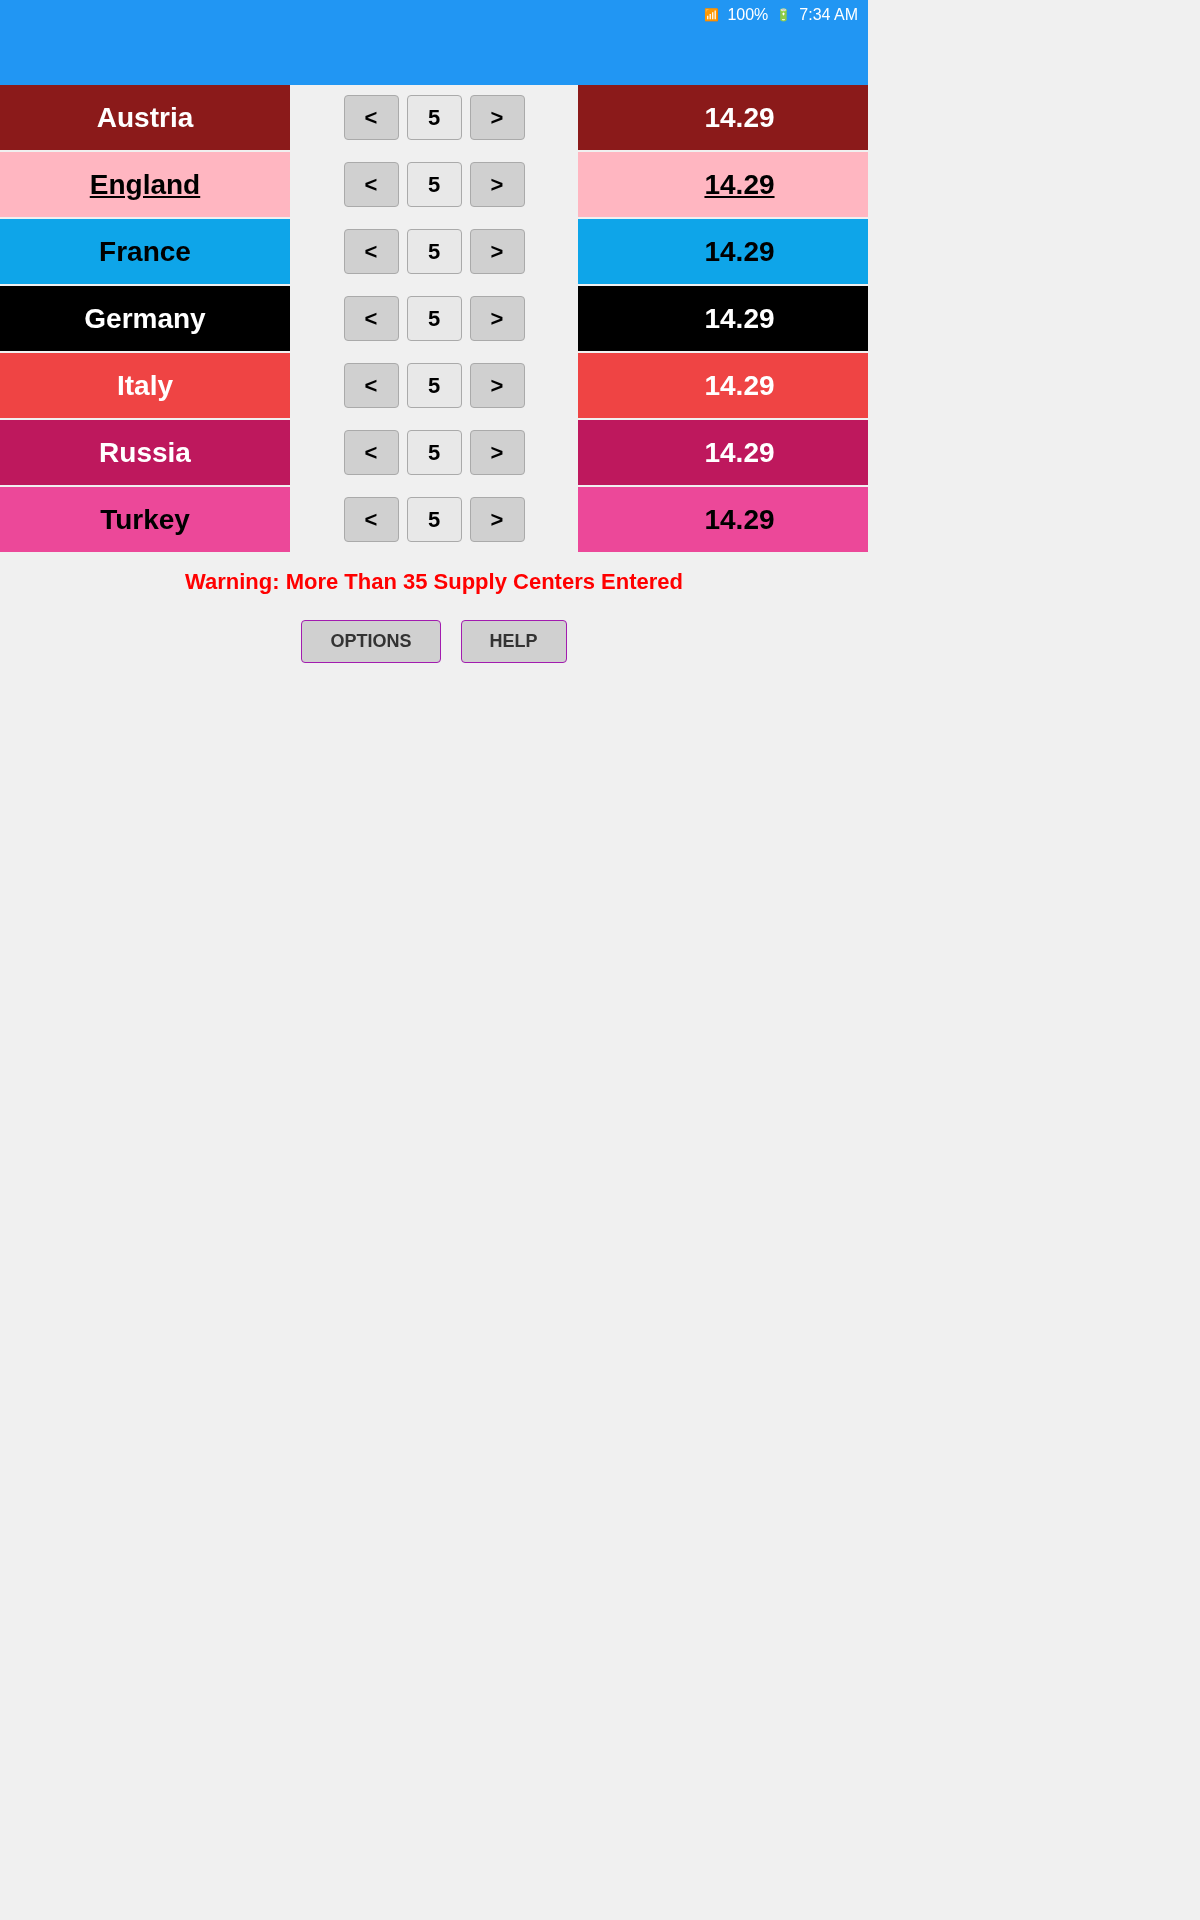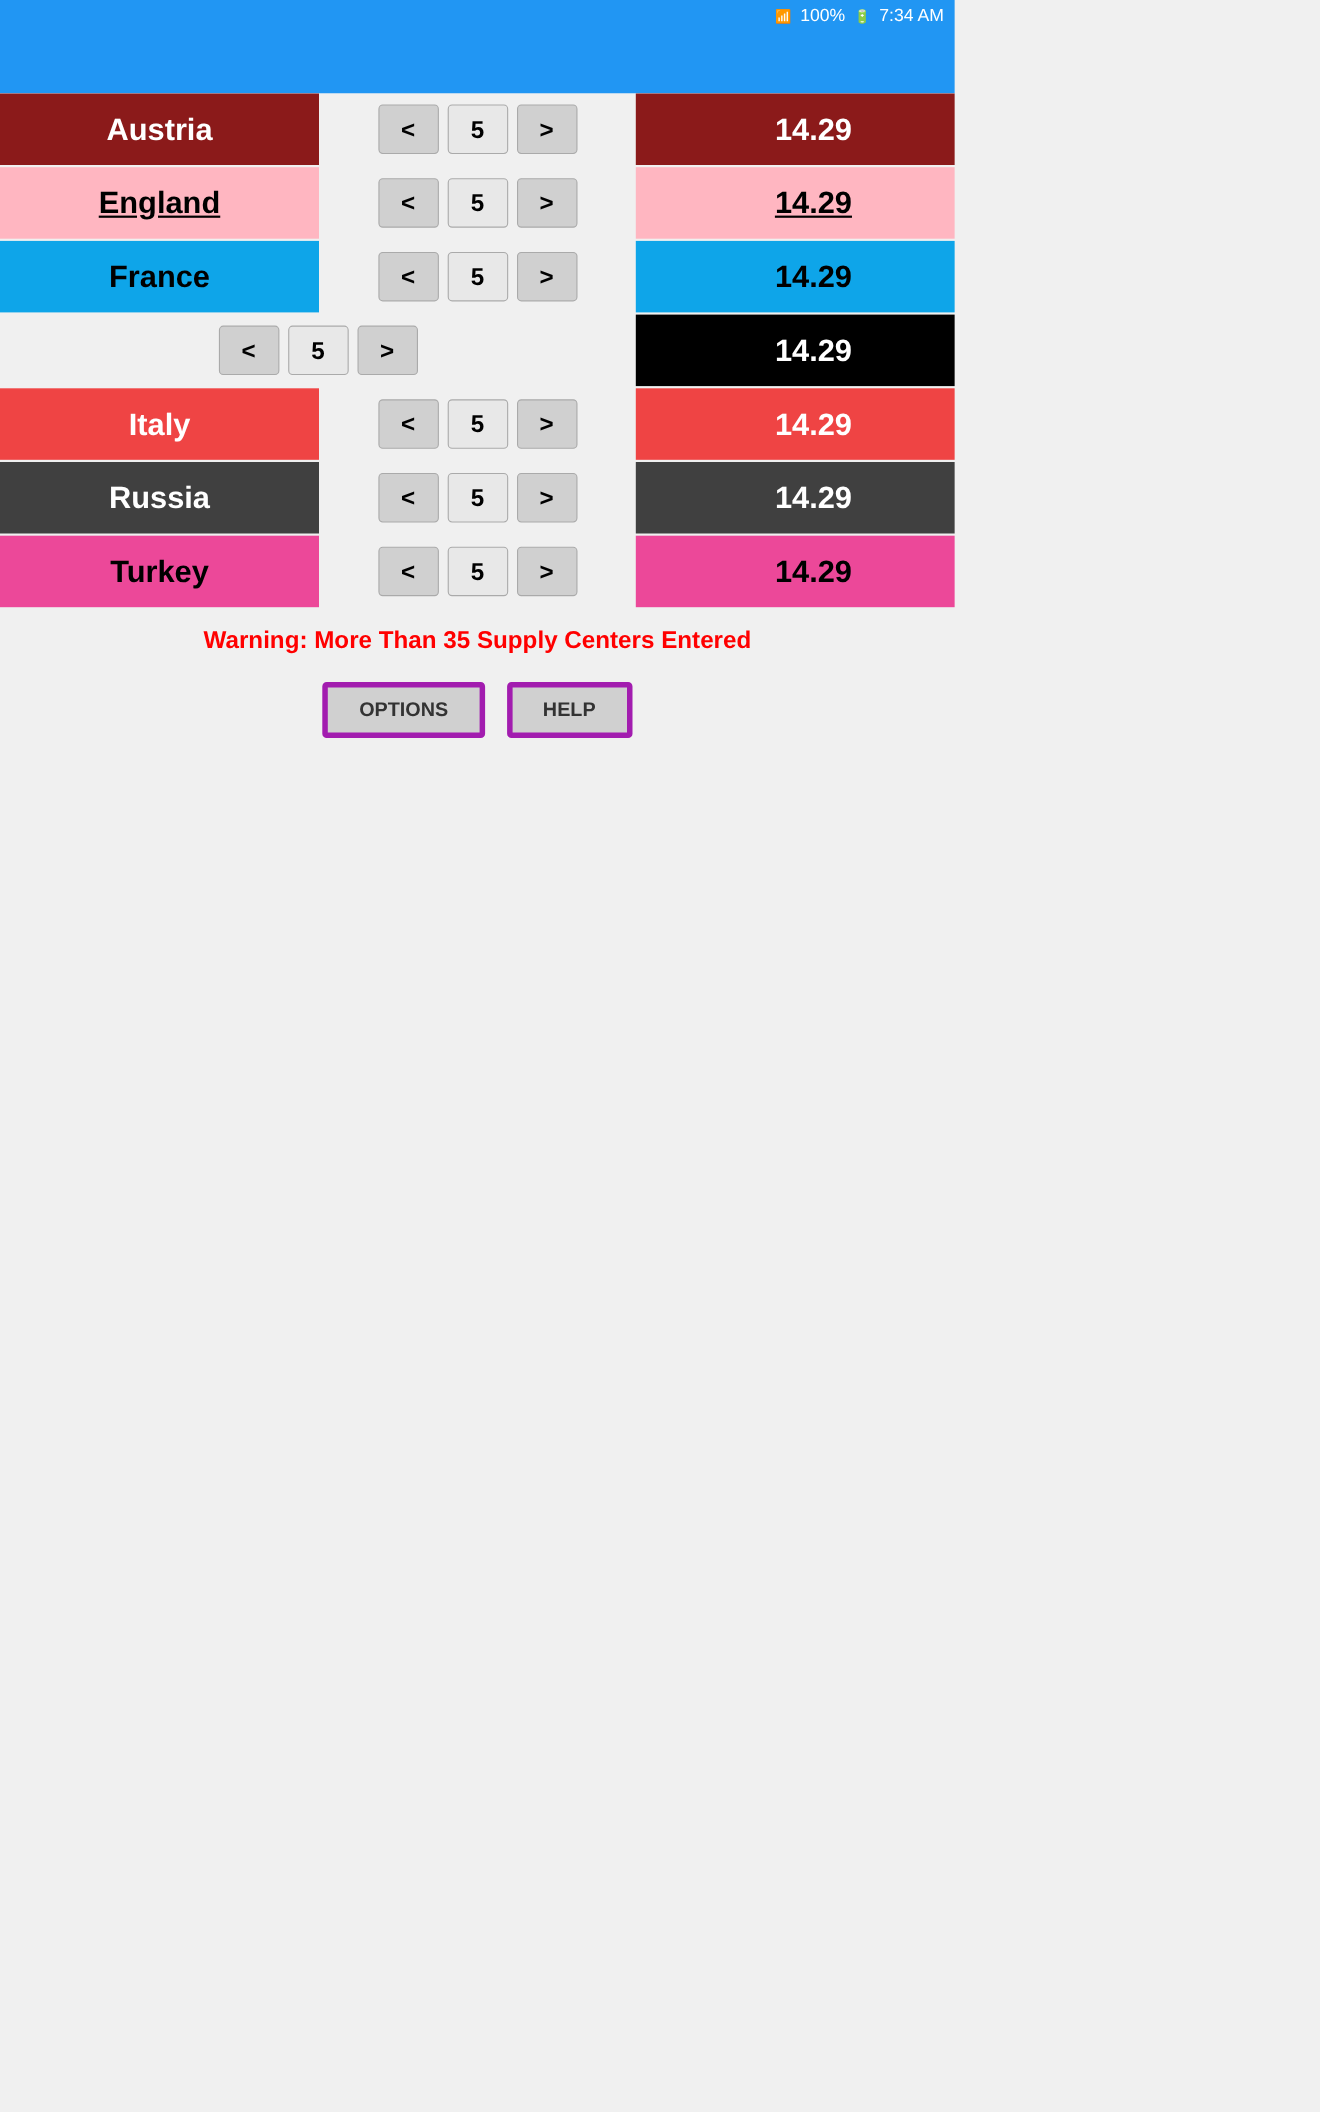--- a/index.html
+++ b/index.html
@@ -128,36 +128,36 @@
     
     .action-buttons {
       display: flex;
       justify-content: center;
       gap: 20px;
       padding: 10px;
     }
 
     .action-btn {
       background-color: #d0d0d0;
-      border: 5px solid #a21caf;
+      border: 1px solid #a21caf;
       border-radius: 4px;
       padding: 10px 28px;
       font-size: 18px;
       font-weight: bold;
       cursor: pointer;
       color: #333;
     }
 
     
     .austria { background-color: #8B1A1A; color: white; }
     .england { background-color: #FFB6C1; color: black; text-decoration: underline; }
     .france { background-color: #0ea5e9; color: black; }
     .germany { background-color: #000000; color: white; }
     .italy { background-color: #ef4444; color: white; }
-    .russia { background-color: #404040; color: white; }
+    .russia { background-color: #be185d; color: white; }
     .turkey { background-color: #ec4899; color: black; }
   </style>
 </head>
 <body>
 
 <div class="status-bar">
   <span class="status-bar-icon">📶</span>
   <span class="status-bar-text">100%</span>
   <span class="status-bar-icon">🔋</span>
   <span class="status-bar-text">7:34 AM</span>
@@ -201,20 +201,23 @@
       <div class="stepper-container">
         <button class="stepper-btn">&lt;</button>
         <div class="stepper-value">5</div>
         <button class="stepper-btn">&gt;</button>
       </div>
       <div class="score-label france">
         14.29
       </div>
     </div>
       <div class="country-row">
+      <div class="country-label germany">
+        Germany
+      </div>
       <div class="stepper-container">
         <button class="stepper-btn">&lt;</button>
         <div class="stepper-value">5</div>
         <button class="stepper-btn">&gt;</button>
       </div>
       <div class="score-label germany">
         14.29
       </div>
     </div>
       <div class="country-row">

